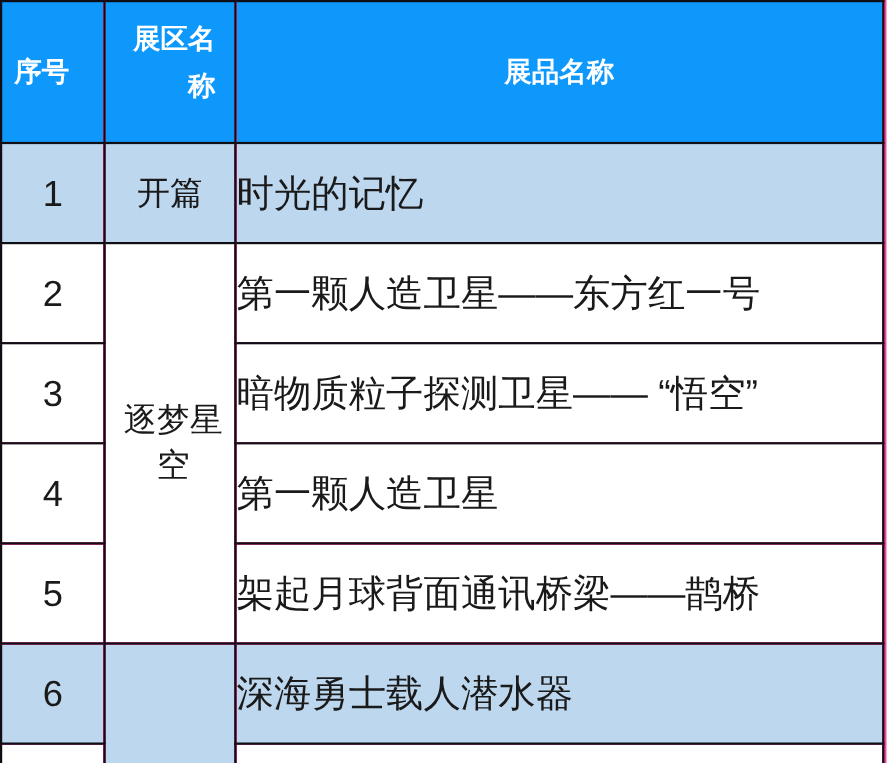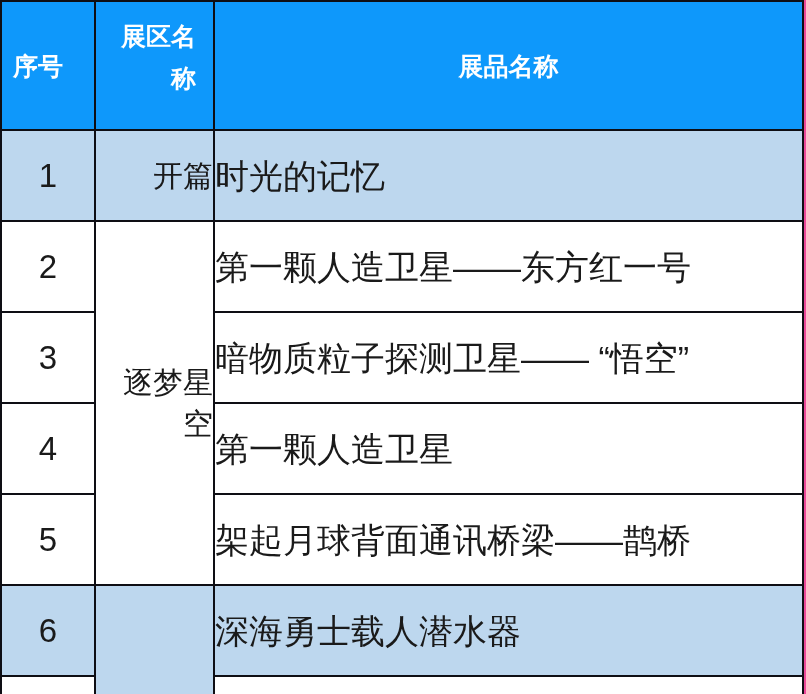--- a/index.html
+++ b/index.html
@@ -50,22 +50,22 @@
   td.serial-cell {
     text-align: center;
     font-size: 33px;
     color: #1a1a1a;
   }
   td.area-cell {
     font-size: 30px;
     color: #1a1a1a;
     line-height: 41px;
   }
-  td.area-cell.centered { text-align: right; }
-  td.area-cell.wrapped  { text-align: right; padding-left: 6px; }
+  td.area-cell.centered { text-align: center; }
+  td.area-cell.wrapped  { text-align: center; padding-left: 6px; }
   td.exhibit-cell {
     text-align: left;
     font-size: 34px;
     color: #1a1a1a;
     line-height: 42px;
   }
   tr.shaded td { background: #bdd7ee; }
   tr.plain  td { background: #ffffff; }
   td.area-span-bottom { background: #bdd7ee; }
 </style>

